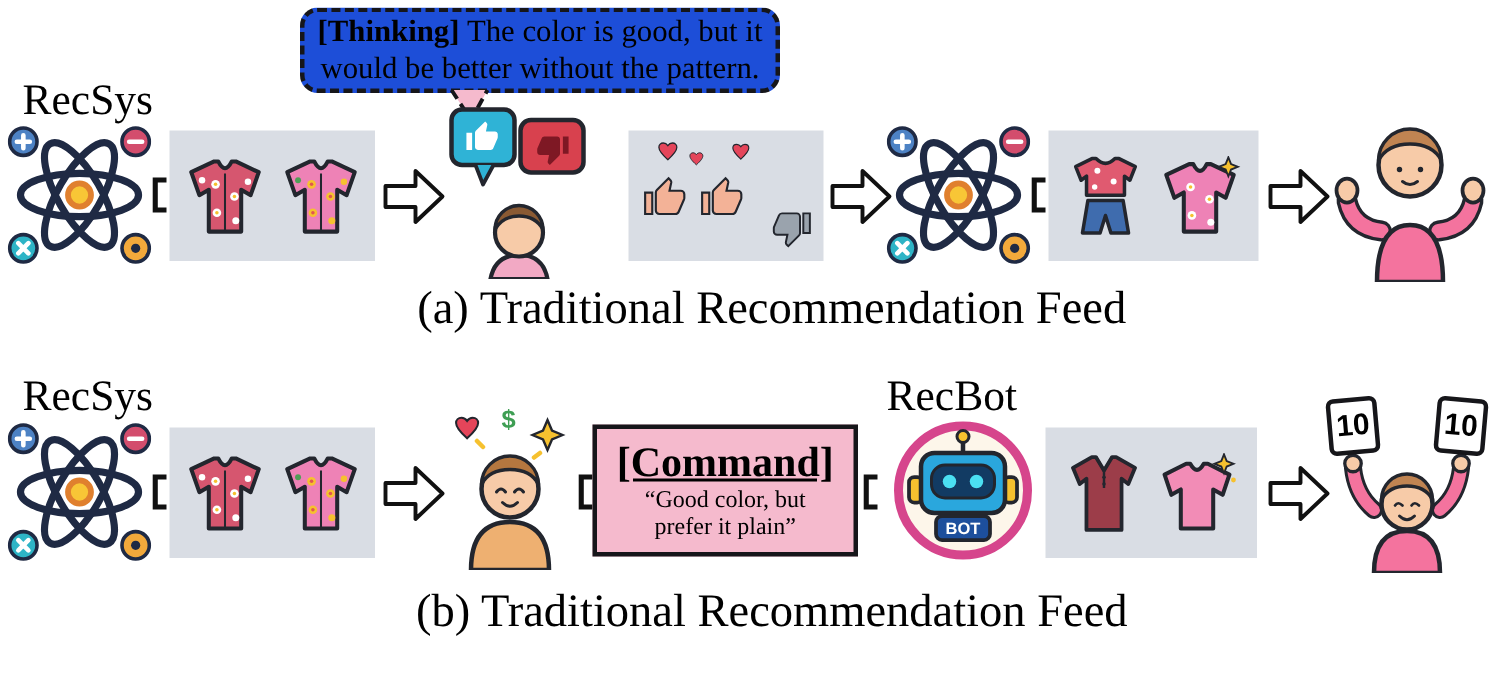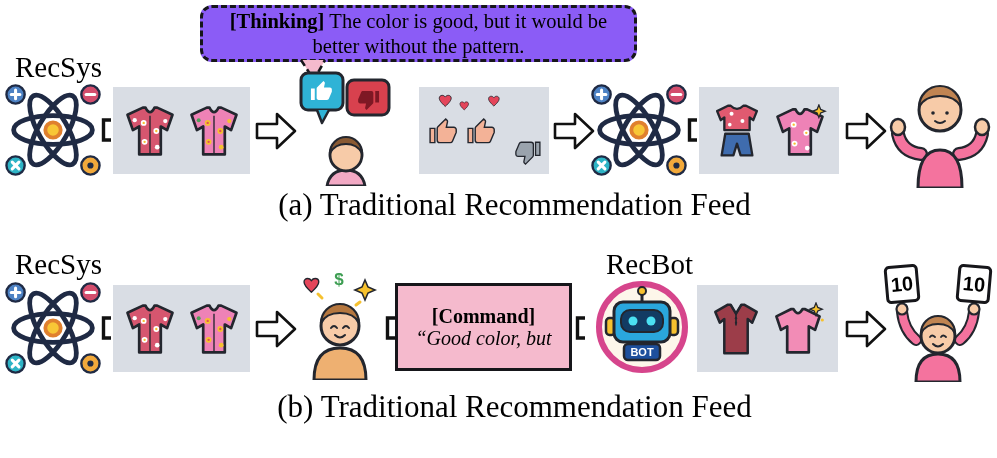--- a/index.html
+++ b/index.html
@@ -4,34 +4,34 @@
 <style>
   * { margin:0; padding:0; box-sizing:border-box; }
   html,body { background:#fff; }
   body { font-family:"Liberation Serif", serif; color:#000; }
   .canvas { position:relative; width:997px; height:458px; background:#fff; overflow:hidden; }
   .abs { position:absolute; }
   .graybox { position:absolute; background:#d9dde4; display:flex; align-items:center; justify-content:center; gap:6px; }
   .sys-label { position:absolute; font-size:29px; line-height:1; color:#000; }
   .caption { position:absolute; width:100%; text-align:center; font-size:31px; line-height:1.1; color:#000;padding-left:32px; }
   .bubble {
-    position:absolute; left:200px; top:5px; width:437px; height:57px;
-    background:#8b5cf6; border:3px dashed #16161a; border-radius:12px;
+    position:absolute; left:200px; top:5px; width:320px; height:57px;
+    background:#1d4ed8; border:3px dashed #16161a; border-radius:12px;
     display:flex; align-items:center; justify-content:center; text-align:center;
     font-size:20.5px; line-height:1.22; padding:2px 8px;
   }
   .bubble b { margin-right:5px; }
   .cmdbox {
     position:absolute; left:395px; top:283px; width:177px; height:88px;
     background:#f5bacd; border:3px solid #16161a;
     display:flex; flex-direction:column; align-items:center; justify-content:center;
     line-height:1.12;
   }
-  .cmd-tag { font-weight:bold; font-size:20px; }
-  .cmd-line { font-style:italic; font-size:20px; }
+  .cmd-tag { font-weight:bold; font-size:28px;text-decoration:underline; }
+  .cmd-line { font-size:16px; }
   .score-wrap { position:absolute; left:884px; top:264px; width:108px; height:118px; }
   .scorecard {
     position:absolute; width:34px; height:38px; background:#fff; border:3px solid #16161a;
     border-radius:5px; display:flex; align-items:center; justify-content:center;
     font-weight:bold; font-size:20px; font-family:"Liberation Sans", sans-serif;
   }
   .card-left { left:1px; top:1px; transform:rotate(-5deg); }
   .card-right { right:1px; top:1px; transform:rotate(5deg); }
 </style>
 </head>
@@ -301,27 +301,28 @@
     <path d="M38 65 q5 5 10 0" stroke="#23262e" stroke-width="2" fill="none" stroke-linecap="round"></path>
   </svg>
 
   <svg class="abs" style="left:384px;top:315px" width="12" height="26" viewBox="0 0 12 26">
     <path d="M11 3 H3.5 V23 H11" fill="none" stroke="#111" stroke-width="3.4"></path>
   </svg>
 
   <div class="cmdbox">
     <div class="cmd-tag">[Command]</div>
     <div class="cmd-line">“Good color, but</div>
+    <div class="cmd-line">prefer it plain”</div>
   </div>
 
   <svg class="abs" style="left:574px;top:315px" width="12" height="26" viewBox="0 0 12 26">
     <path d="M11 3 H3.5 V23 H11" fill="none" stroke="#111" stroke-width="3.4"></path>
   </svg>
 
-  <div class="sys-label" style="left:606px;top:250px">RecBot</div>
+  <div class="sys-label" style="left:591px;top:250px">RecBot</div>
   <svg class="abs" style="left:595px;top:280px" width="94" height="94" viewBox="0 0 94 94">
     <circle cx="47" cy="47" r="43" fill="#fdf6ea" stroke="#d6458c" stroke-width="6"></circle>
     <path d="M47 13 V22" stroke="#23262e" stroke-width="3"></path>
     <circle cx="47" cy="11" r="4" fill="#f6c12f" stroke="#23262e" stroke-width="2"></circle>
     <rect x="11" y="38" width="9" height="17" rx="3.5" fill="#f6c12f" stroke="#23262e" stroke-width="2.5"></rect>
     <rect x="74" y="38" width="9" height="17" rx="3.5" fill="#f6c12f" stroke="#23262e" stroke-width="2.5"></rect>
     <rect x="19" y="22" width="56" height="40" rx="9" fill="#2aa7dd" stroke="#23262e" stroke-width="3"></rect>
     <rect x="26" y="30" width="42" height="22" rx="9" fill="#123b63" stroke="#23262e" stroke-width="2"></rect>
     <circle cx="38" cy="41" r="4.5" fill="#4be0f2"></circle>
     <circle cx="56" cy="41" r="4.5" fill="#4be0f2"></circle>

